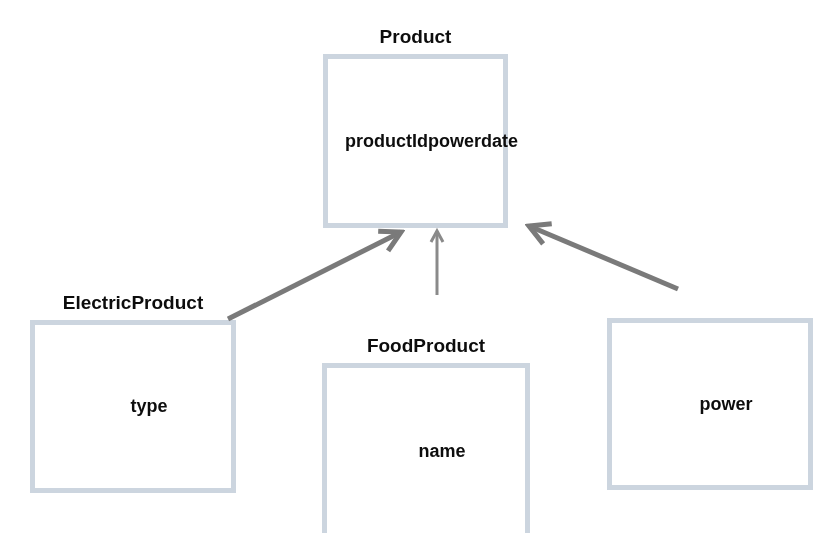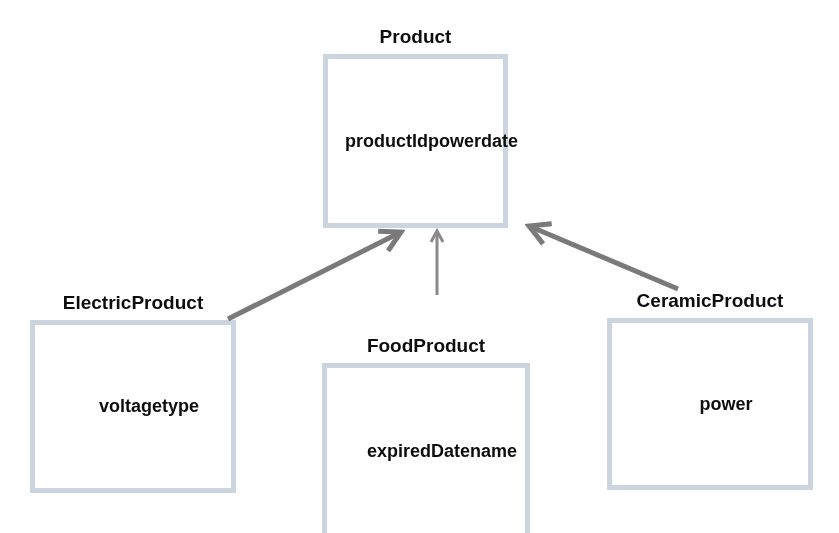--- a/index.html
+++ b/index.html
@@ -87,33 +87,30 @@
     <div class="node-box">
       <div class="attr-line">productId</div>
       <div class="attr-line">power</div>
       <div class="attr-line">date</div>
     </div>
   </div>
 
   <div class="node node-electric">
     <div class="node-title">ElectricProduct</div>
     <div class="node-box">
-      <div class="attr-line">voltage</div>
       <div class="attr-line">type</div>
     </div>
   </div>
 
   <div class="node node-food">
     <div class="node-title">FoodProduct</div>
     <div class="node-box">
-      <div class="attr-line">expiredDate</div>
       <div class="attr-line">name</div>
     </div>
   </div>
 
   <div class="node node-ceramic">
-    <div class="node-title">CeramicProduct</div>
     <div class="node-box">
       <div class="attr-line">power</div>
     </div>
   </div>
 
 </div>
 
 </body></html>

